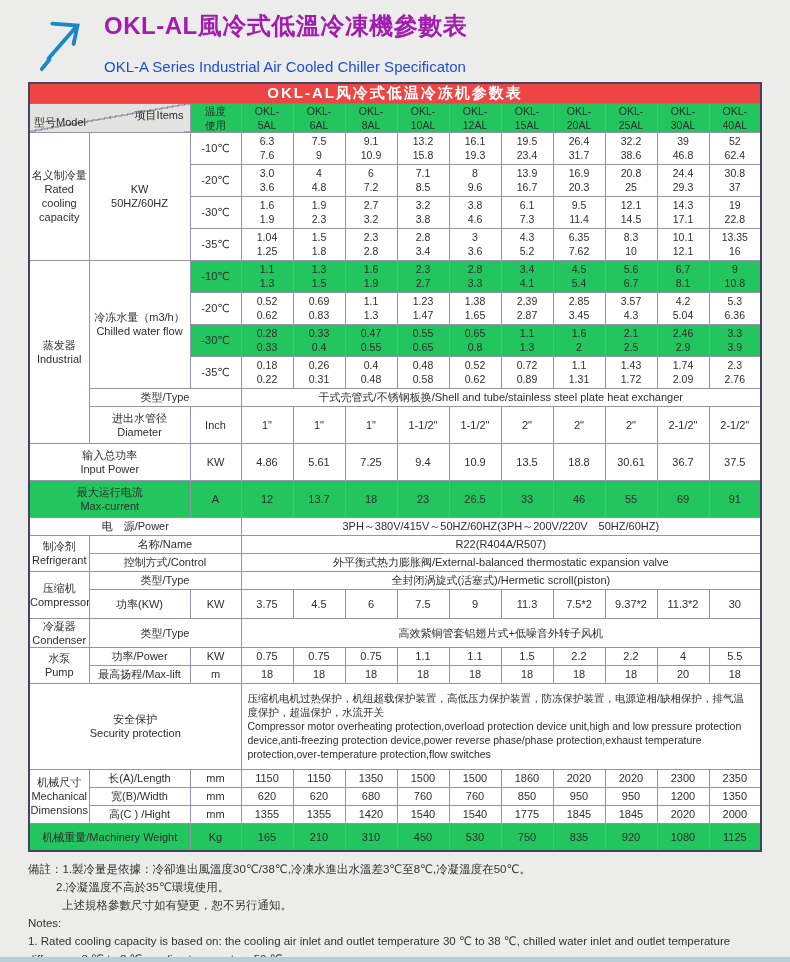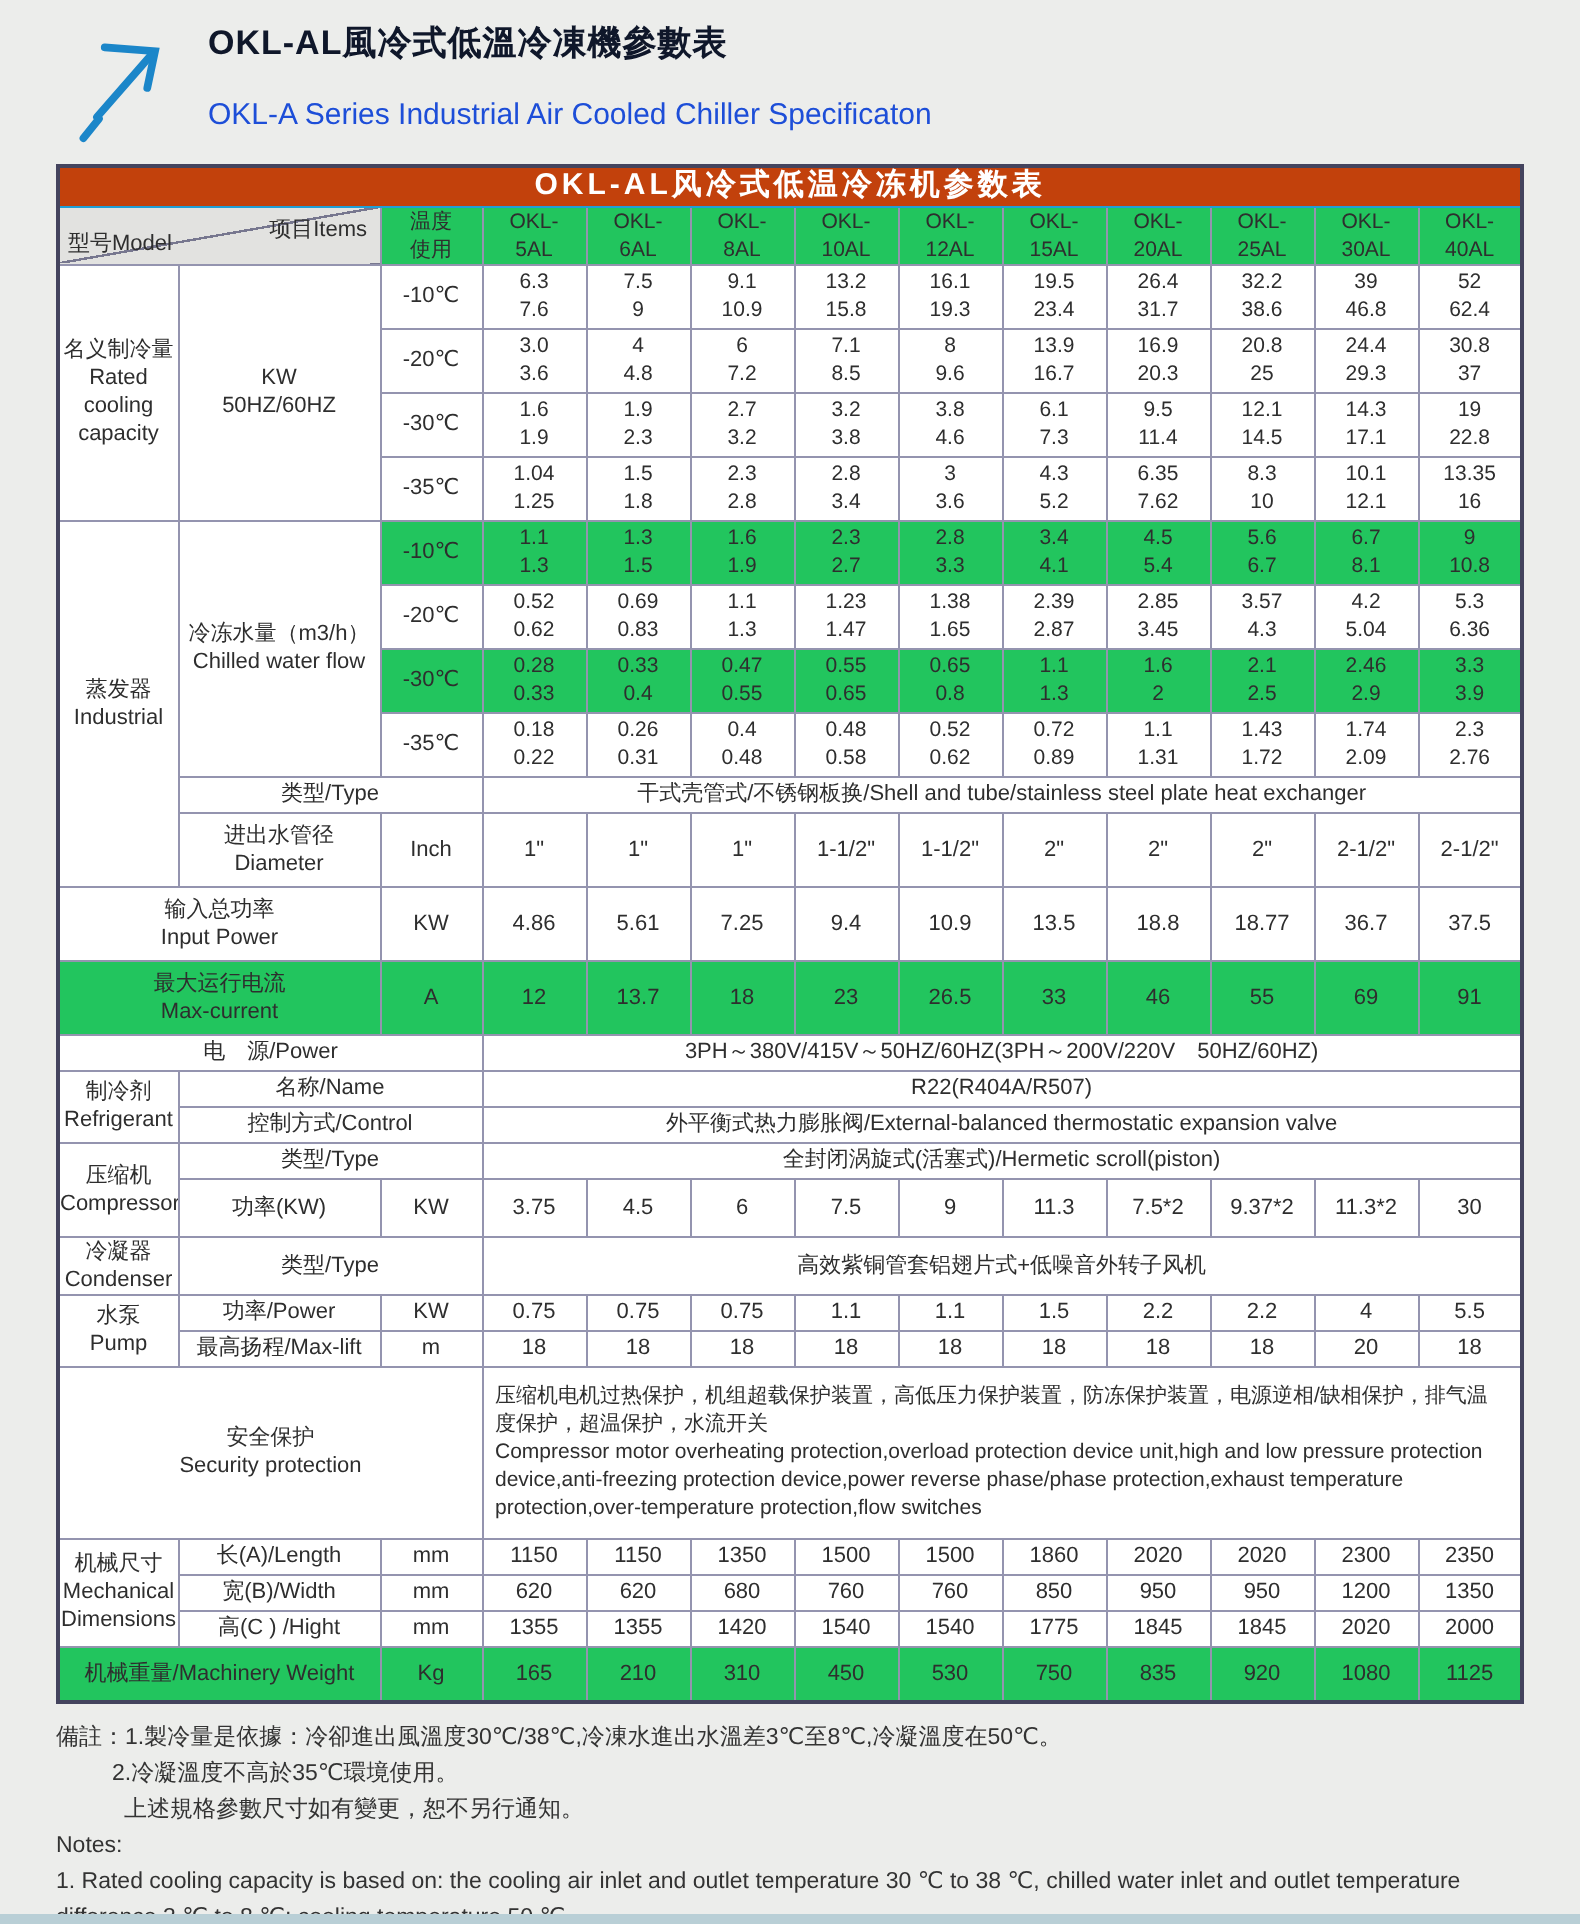--- a/index.html
+++ b/index.html
@@ -6,30 +6,30 @@
   body{
     width:790px;height:962px;overflow:hidden;position:relative;
     background:#ecedeb;
     font-family:"Liberation Sans","DejaVu Sans",sans-serif;
     color:#2e2e2e;
   }
   
   .hdr{display:flex;align-items:flex-start;padding:10px 0 0 36px;height:72px;}
   .hdr svg{margin-top:4px;}
   .hdr-text{margin-left:14px;}
-  .hdr-text h1{margin:0;font-size:17px;font-weight:bold;color:#0f172a;letter-spacing:0.5px;}
+  .hdr-text h1{margin:0;font-size:24px;font-weight:bold;color:#a21caf;letter-spacing:0.5px;}
   .hdr-text h2{margin:16px 0 0 0;font-size:15px;font-weight:normal;color:#1d4ed8;}
   
   table{border-collapse:collapse;table-layout:fixed;width:734px;margin-left:28px;
         border:2px solid #44445e;background:#fff;}
   td{border:1px solid #9494af;font-size:10.5px;text-align:center;vertical-align:middle;
      padding:0;overflow:hidden;line-height:14px;}
   tr.sec > td{border-top:1.5px solid #44445e;}
   td.g{background:#22c55e;}
-  .t-blue{background:#c2410c;color:#fff;font-weight:bold;font-size:15px;letter-spacing:2px;border:1px solid #209fd7;}
+  .t-blue{background:#ef4444;color:#fff;font-weight:bold;font-size:15px;letter-spacing:2px;border:1px solid #209fd7;}
   .lbl{font-size:11px;margin-left:40px;}
   .val{font-size:11px;}
   .big2 div{line-height:14px;}
   tr.h20{height:20px} tr.h29{height:29px} tr.h32{height:32px} tr.h18{height:18px}
   tr.h37{height:37px} tr.h28{height:28px} tr.h86{height:86px}
   
   .diag{position:relative;
     background:linear-gradient(to bottom right,
       transparent calc(50% - 0.6px), #77778f calc(50% - 0.6px),
       #77778f calc(50% + 0.6px), transparent calc(50% + 0.6px)), #e2e2e0;}
@@ -520,21 +520,21 @@
           <div>Input Power</div>
         </td>
         <td class="lbl">KW</td>
         <td class="val">4.86</td>
         <td class="val">5.61</td>
         <td class="val">7.25</td>
         <td class="val">9.4</td>
         <td class="val">10.9</td>
         <td class="val">13.5</td>
         <td class="val">18.8</td>
-        <td class="val">18.77</td>
+        <td class="val">30.61</td>
         <td class="val">36.7</td>
         <td class="val">37.5</td>
       </tr>
       <tr class="h37 sec">
         <td class="lbl g" colspan="2">
           <div>最大运行电流</div>
           <div>Max-current</div>
         </td>
         <td class="lbl g">A</td>
         <td class="val g">12</td>

